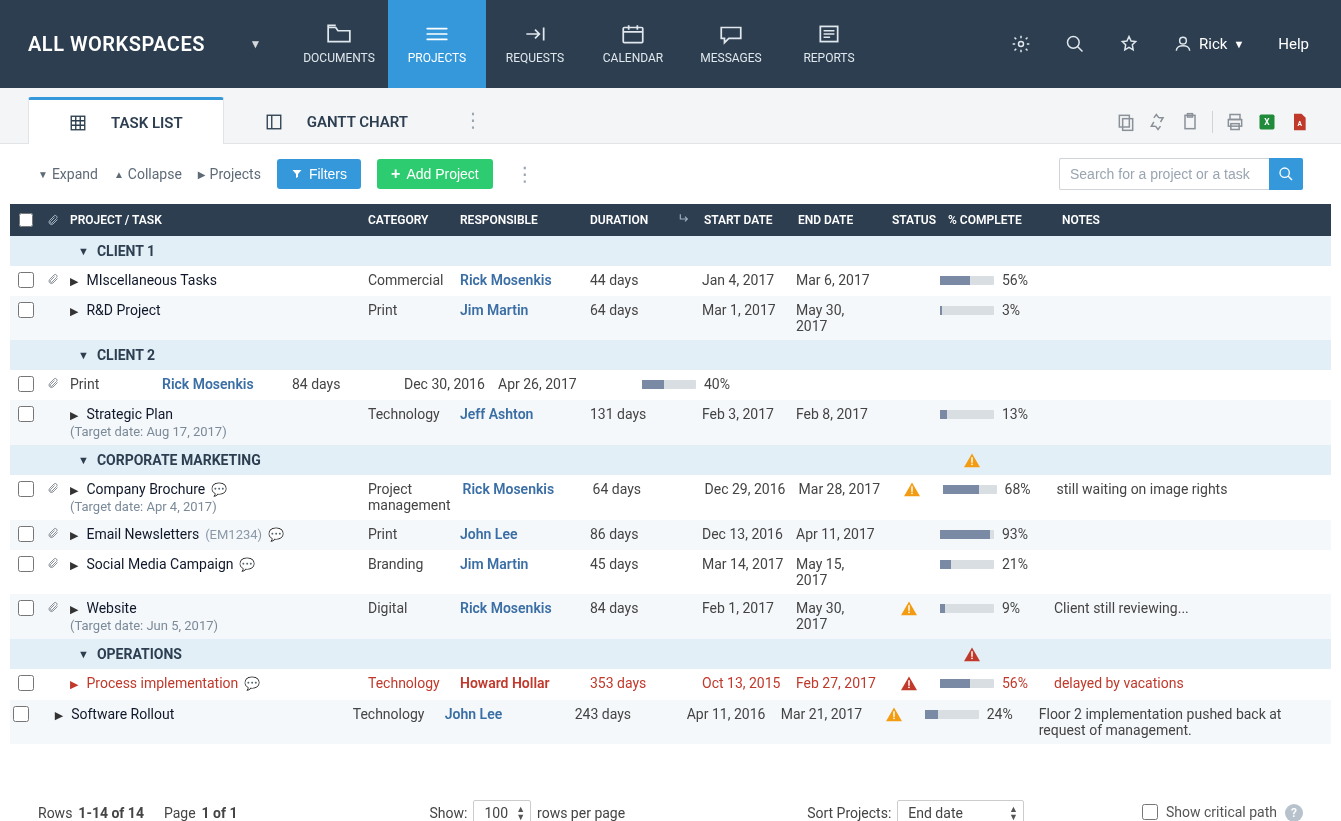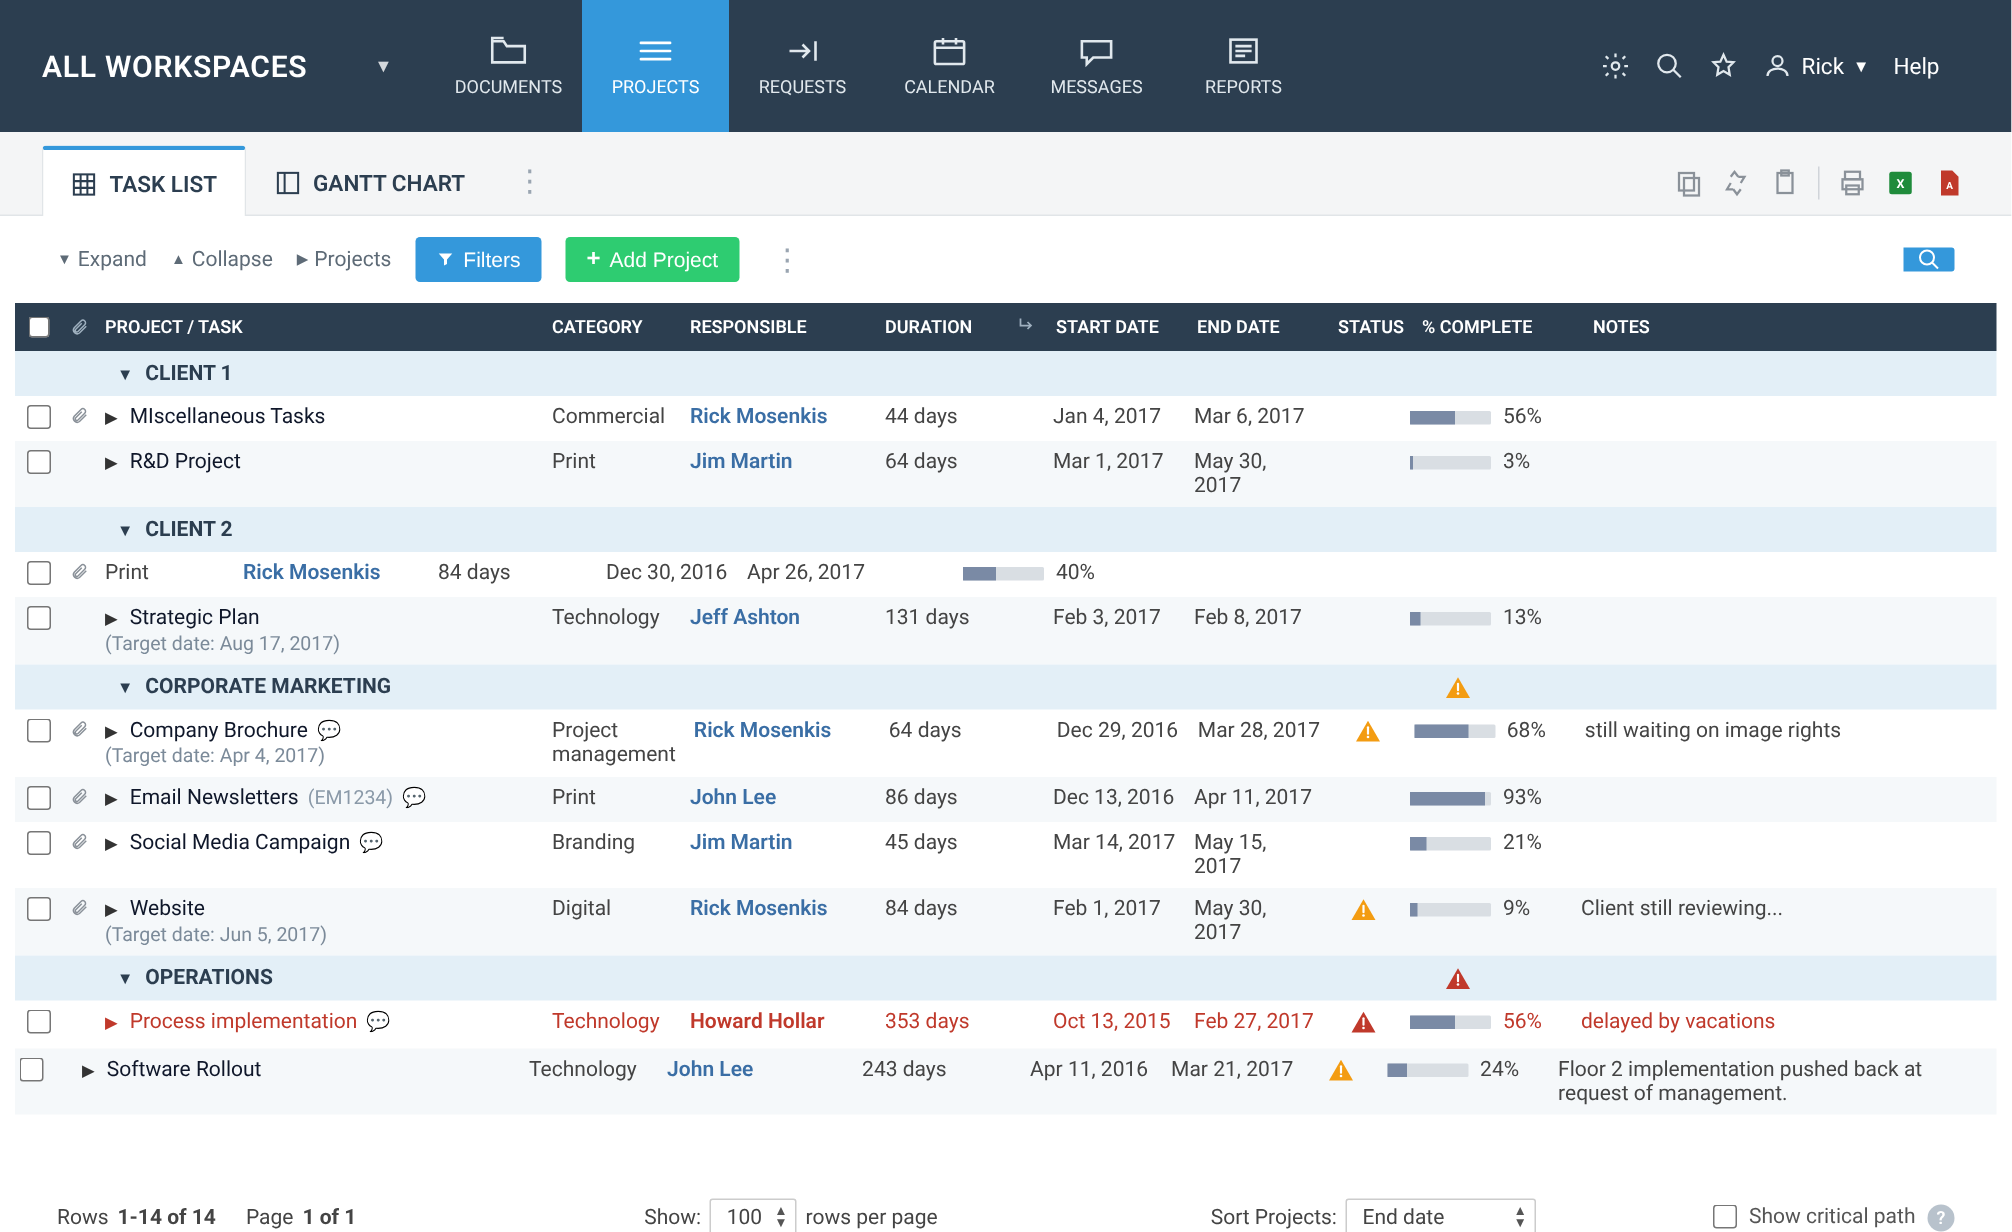--- a/index.html
+++ b/index.html
@@ -5,27 +5,27 @@
 * { box-sizing: border-box; margin:0; padding:0; }
 body { font-family: -apple-system, "Segoe UI", Roboto, Helvetica, Arial, sans-serif; font-size:14px; color:#333; background:#fff; width:1341px; }
 .topbar { background:#2c3e50; color:#fff; display:flex; align-items:stretch; height:88px; }
 .workspace-dd { display:flex; align-items:center; gap:10px; padding:0 28px; font-size:20px; font-weight:600; letter-spacing:0.5px; cursor:pointer; width:290px; }
 .workspace-dd .caret { margin-left:auto; font-size:12px; opacity:.8; }
 .main-nav { display:flex; }
 .nav-item { width:98px; display:flex; flex-direction:column; align-items:center; justify-content:center; gap:6px; color:#e1e8ed; font-size:12px; cursor:pointer; }
 .nav-item.active { background:#3498db; color:#fff; }
 .nav-item svg { stroke:#e1e8ed; fill:none; stroke-width:1.6; }
 .nav-item.active svg { stroke:#fff; }
-.top-right { margin-left:auto; display:flex; align-items:center; gap:16px; padding-right:48px; }
+.top-right { margin-left:auto; display:flex; align-items:center; gap:34px; padding-right:32px; }
 .icon-btn { width:20px; height:20px; cursor:pointer; stroke:#e1e8ed; fill:none; stroke-width:1.8; }
 .user-chip { display:flex; align-items:center; gap:6px; font-size:15px; cursor:pointer; }
 .help-link { font-size:15px; cursor:pointer; }
 .subbar { background:#f4f5f6; border-bottom:1px solid #e1e5e8; padding-left:28px; display:flex; align-items:flex-end; height:56px; padding-top:8px; }
 .tabs { display:flex; gap:0; }
-.tab { display:flex; align-items:center; gap:8px; padding:14px 18px 12px; color:#2c3e50; font-weight:600; font-size:15px; cursor:pointer; border:1px solid transparent; border-bottom:none; position:relative; }
+.tab { display:flex; align-items:center; gap:24px; padding:14px 40px 12px; color:#2c3e50; font-weight:600; font-size:15px; cursor:pointer; border:1px solid transparent; border-bottom:none; position:relative; }
 .tab.active { background:#fff; border-color:#e1e5e8; border-top:3px solid #3498db; border-radius:3px 3px 0 0; margin-bottom:-1px; }
 .tab svg { stroke:#2c3e50; fill:none; stroke-width:1.8; }
 .tab-more { padding:0 14px; color:#9aa5b1; font-size:20px; cursor:pointer; display:flex; align-items:center; }
 .sub-right { margin-left:auto; display:flex; align-items:center; gap:12px; padding-right:32px; padding-bottom:10px; }
 .sub-right svg { stroke:#8a9199; fill:none; stroke-width:1.8; cursor:pointer; }
 .sub-right .divider { width:1px; height:22px; background:#d0d4d9; }
 .sub-right .xls { fill:#1f8b3b; stroke:none; }
 .sub-right .pdf { fill:#c0392b; stroke:none; }
 .toolbar { display:flex; align-items:center; gap:16px; padding:14px 38px 14px 38px; }
 .tb-link { color:#5e6b77; font-size:14px; cursor:pointer; display:flex; align-items:center; gap:4px; }
@@ -219,20 +219,21 @@
         <path d="M3 4h18l-7 8v6l-4 2v-8z"></path>
       </svg>
       <span>Filters</span>
     </button>
   <button class="btn green">
       <span style="font-weight:700;font-size:16px;line-height:12px;">+</span>
       <span>Add Project</span>
     </button>
   <span class="tb-more">⋮</span>
   <div class="search-wrap">
+    <input class="search-input" placeholder="Search for a project or a task" style="">
     <button class="search-btn">
         <svg width="16" height="16" viewBox="0 0 24 24" fill="none" stroke-width="2">
           <circle cx="10" cy="10" r="7"></circle>
           <path d="M21 21l-6-6"></path>
         </svg>
       </button>
   </div>
 </div>
 
 <div class="table-wrap">

